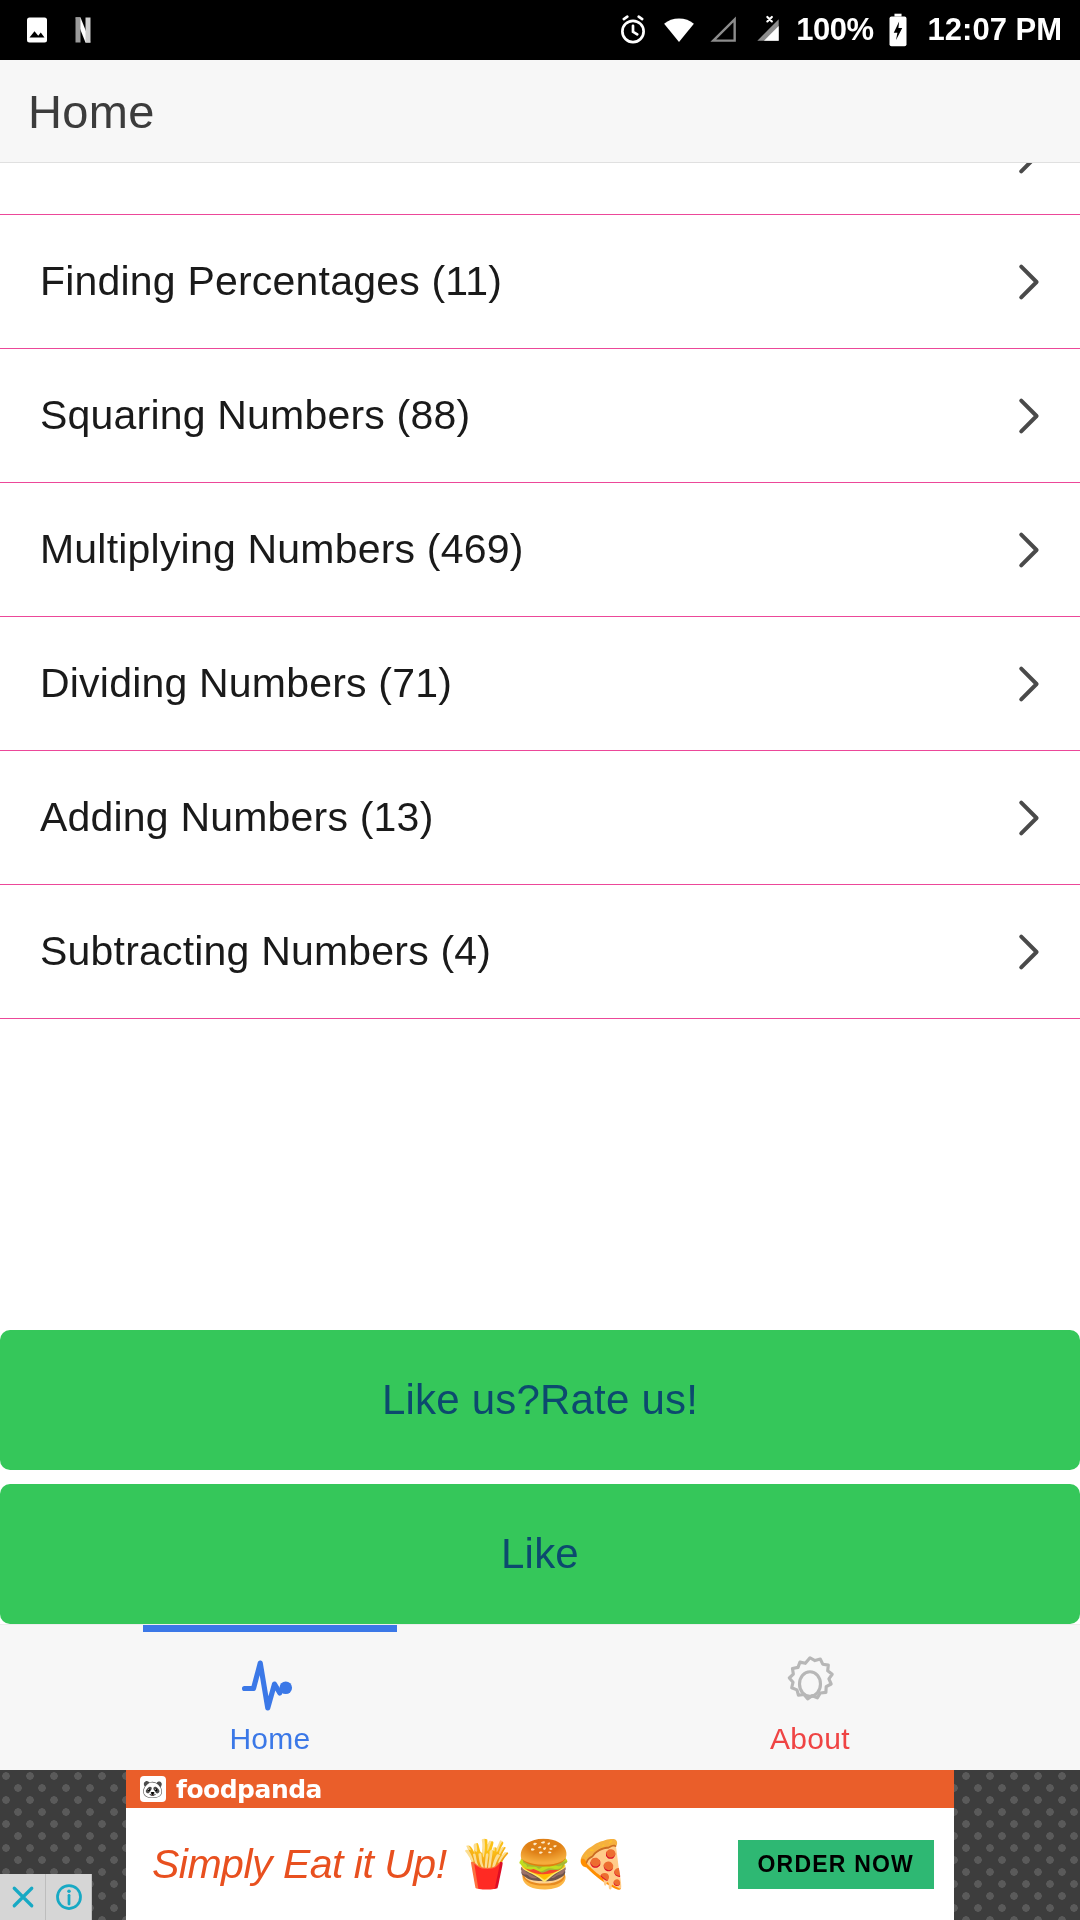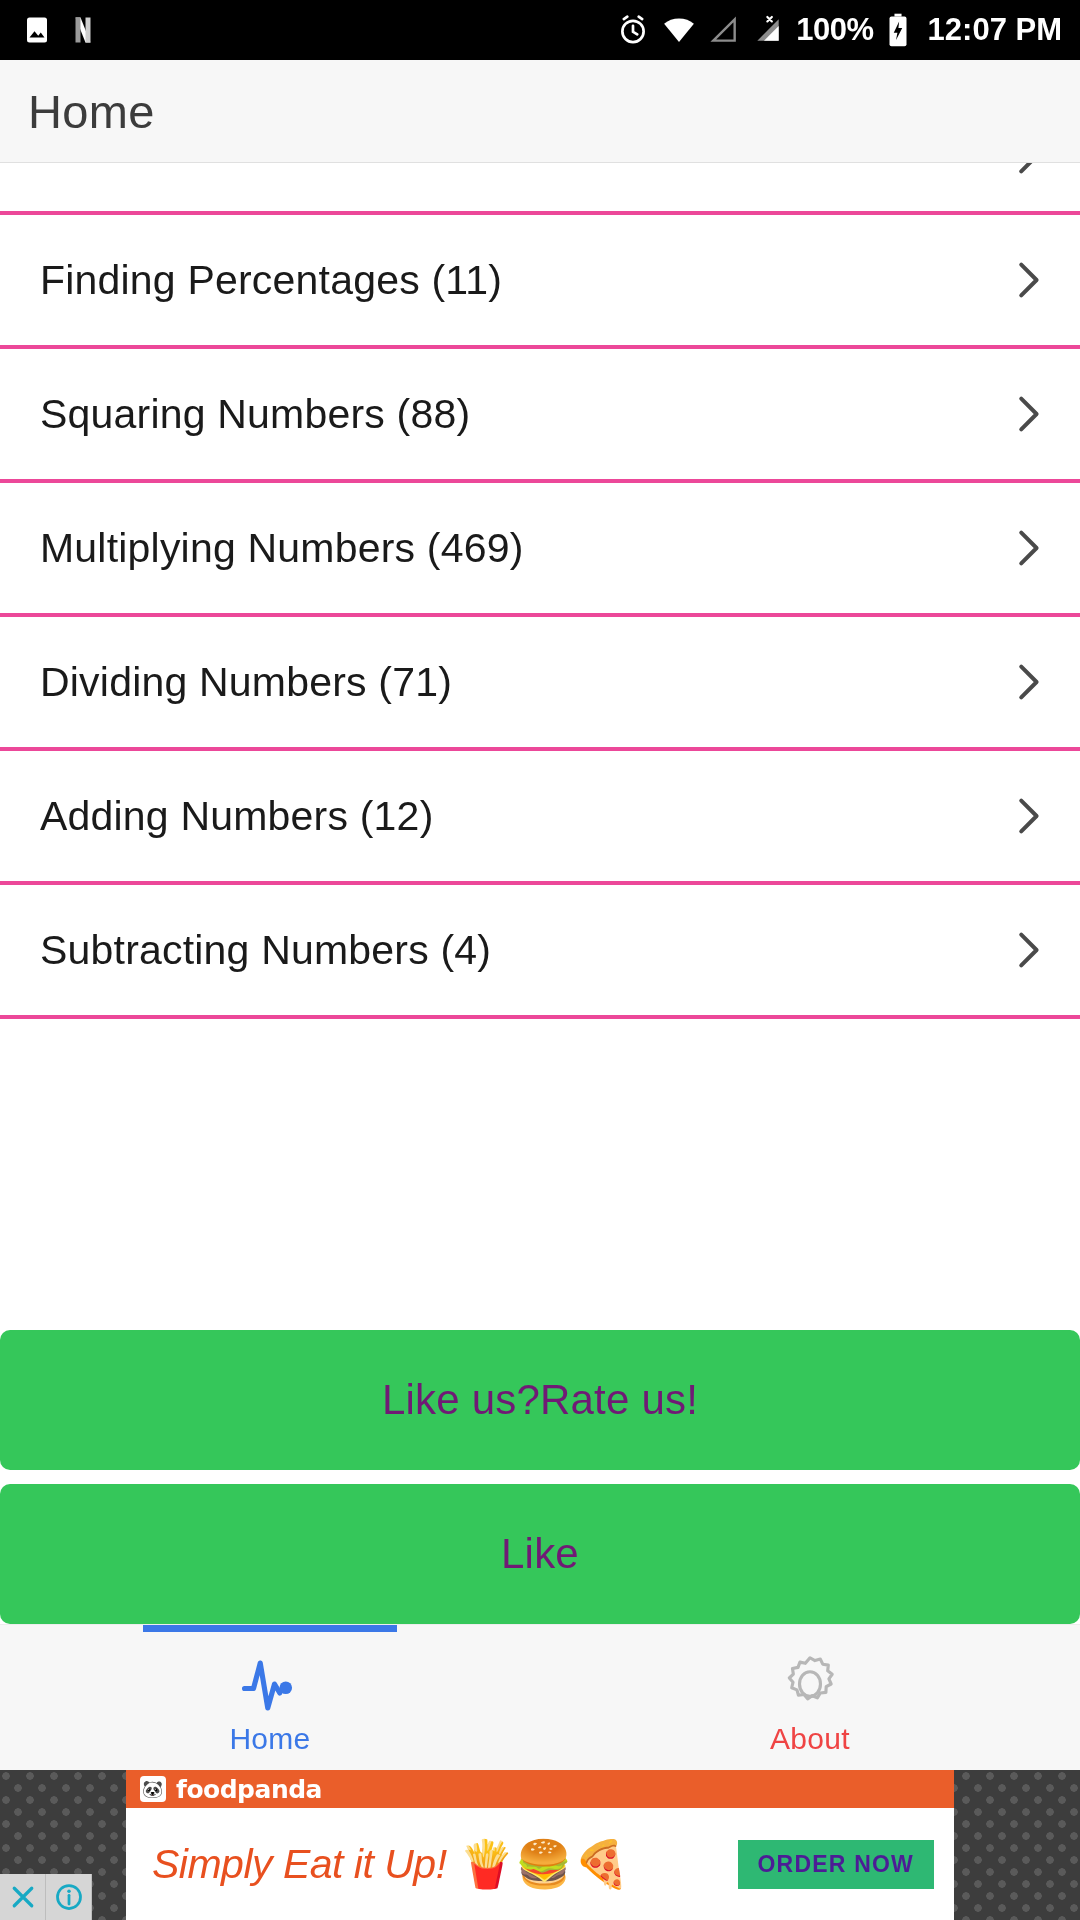--- a/index.html
+++ b/index.html
@@ -28,35 +28,35 @@
     display:flex; align-items:center; padding-left:28px;
     border-bottom:1px solid #e0e0e0;
   }
   .appbar-title { font-size:47px; color:#3c3c3c; font-weight:400; letter-spacing:0.3px; }
 
   
   .listwrap { flex:1 1 auto; overflow:hidden; background:#fff; position:relative; }
   .list-row {
     height:134px; display:flex; align-items:center;
     padding:0 30px 0 40px; background:#fff;
-    border-bottom:4px solid #ec4899; position:relative;
+    border-bottom:1px solid #ec4899; position:relative;
   }
   .list-row.clipped { height:52px; align-items:flex-start; overflow:hidden; }
   .list-row.clipped .row-label { opacity:0; }
   .list-row.clipped .chev { margin-top:-30px; }
   .row-label { font-size:41px; color:#1a1a1a; font-weight:400; letter-spacing:0.2px; }
   .chev { margin-left:auto; width:46px; height:46px; flex:0 0 auto; display:block; }
 
   
   .actions { background:#fff; padding:0; flex:0 0 auto; }
   .green-btn {
     display:flex; align-items:center; justify-content:center;
     height:140px; margin:14px 0 0 0; width:100%;
     background:#35c75a; border-radius:10px;
-    color:#701a75; font-size:42px; font-weight:400; border:none;
+    color:#0c4a6e; font-size:42px; font-weight:400; border:none;
     cursor:pointer; letter-spacing:0.2px;
   }
   .green-btn.first { margin-top:14px; }
 
   
   .tabbar {
     flex:0 0 146px; background:#f7f7f7; display:flex;
     border-top:1px solid #ededed; position:relative;
   }
   .tab {
@@ -103,21 +103,21 @@
   .ad-body { flex:1; display:flex; align-items:center; background:#fff; position:relative; padding:0 12px; }
   .ad-headline {
     font-size:41px; font-weight:normal; font-style:italic;
     color:#e8501f; letter-spacing:-0.5px; white-space:nowrap;
     padding-left:14px;
   }
   .ad-food { display:flex; align-items:flex-end; gap:-6px; margin-left:12px; font-size:46px; line-height:1; }
   .ad-food span { display:inline-block; }
   .ad-cta {
     margin-left:auto; margin-right:8px;
-    background:#2eb873; color:#4c1d95; font-size:23px; font-weight:bold;
+    background:#2eb873; color:#000000; font-size:23px; font-weight:bold;
     letter-spacing:1.2px; padding:11px 20px; border:none; cursor:pointer;
     white-space:nowrap;
   }
   .ad-controls {
     position:absolute; left:0; bottom:0; display:flex; z-index:5;
   }
   .ad-ctrl {
     width:46px; height:46px; background:#d6d6d6;
     display:flex; align-items:center; justify-content:center;
     cursor:pointer; border-right:1px solid #bdbdbd;
@@ -216,21 +216,21 @@
     </div>
 
     <div class="list-row">
       <span class="row-label">Dividing Numbers (71)</span>
       <svg class="chev" viewBox="0 0 24 24" fill="none">
           <path d="M9 4l8 8-8 8" stroke="#4a4a4a" stroke-width="2.1" stroke-linecap="round" stroke-linejoin="round"></path>
         </svg>
     </div>
 
     <div class="list-row">
-      <span class="row-label">Adding Numbers (12)</span>
+      <span class="row-label">Adding Numbers (13)</span>
       <svg class="chev" viewBox="0 0 24 24" fill="none">
           <path d="M9 4l8 8-8 8" stroke="#4a4a4a" stroke-width="2.1" stroke-linecap="round" stroke-linejoin="round"></path>
         </svg>
     </div>
 
     <div class="list-row">
       <span class="row-label">Subtracting Numbers (4)</span>
       <svg class="chev" viewBox="0 0 24 24" fill="none">
           <path d="M9 4l8 8-8 8" stroke="#4a4a4a" stroke-width="2.1" stroke-linecap="round" stroke-linejoin="round"></path>
         </svg>

